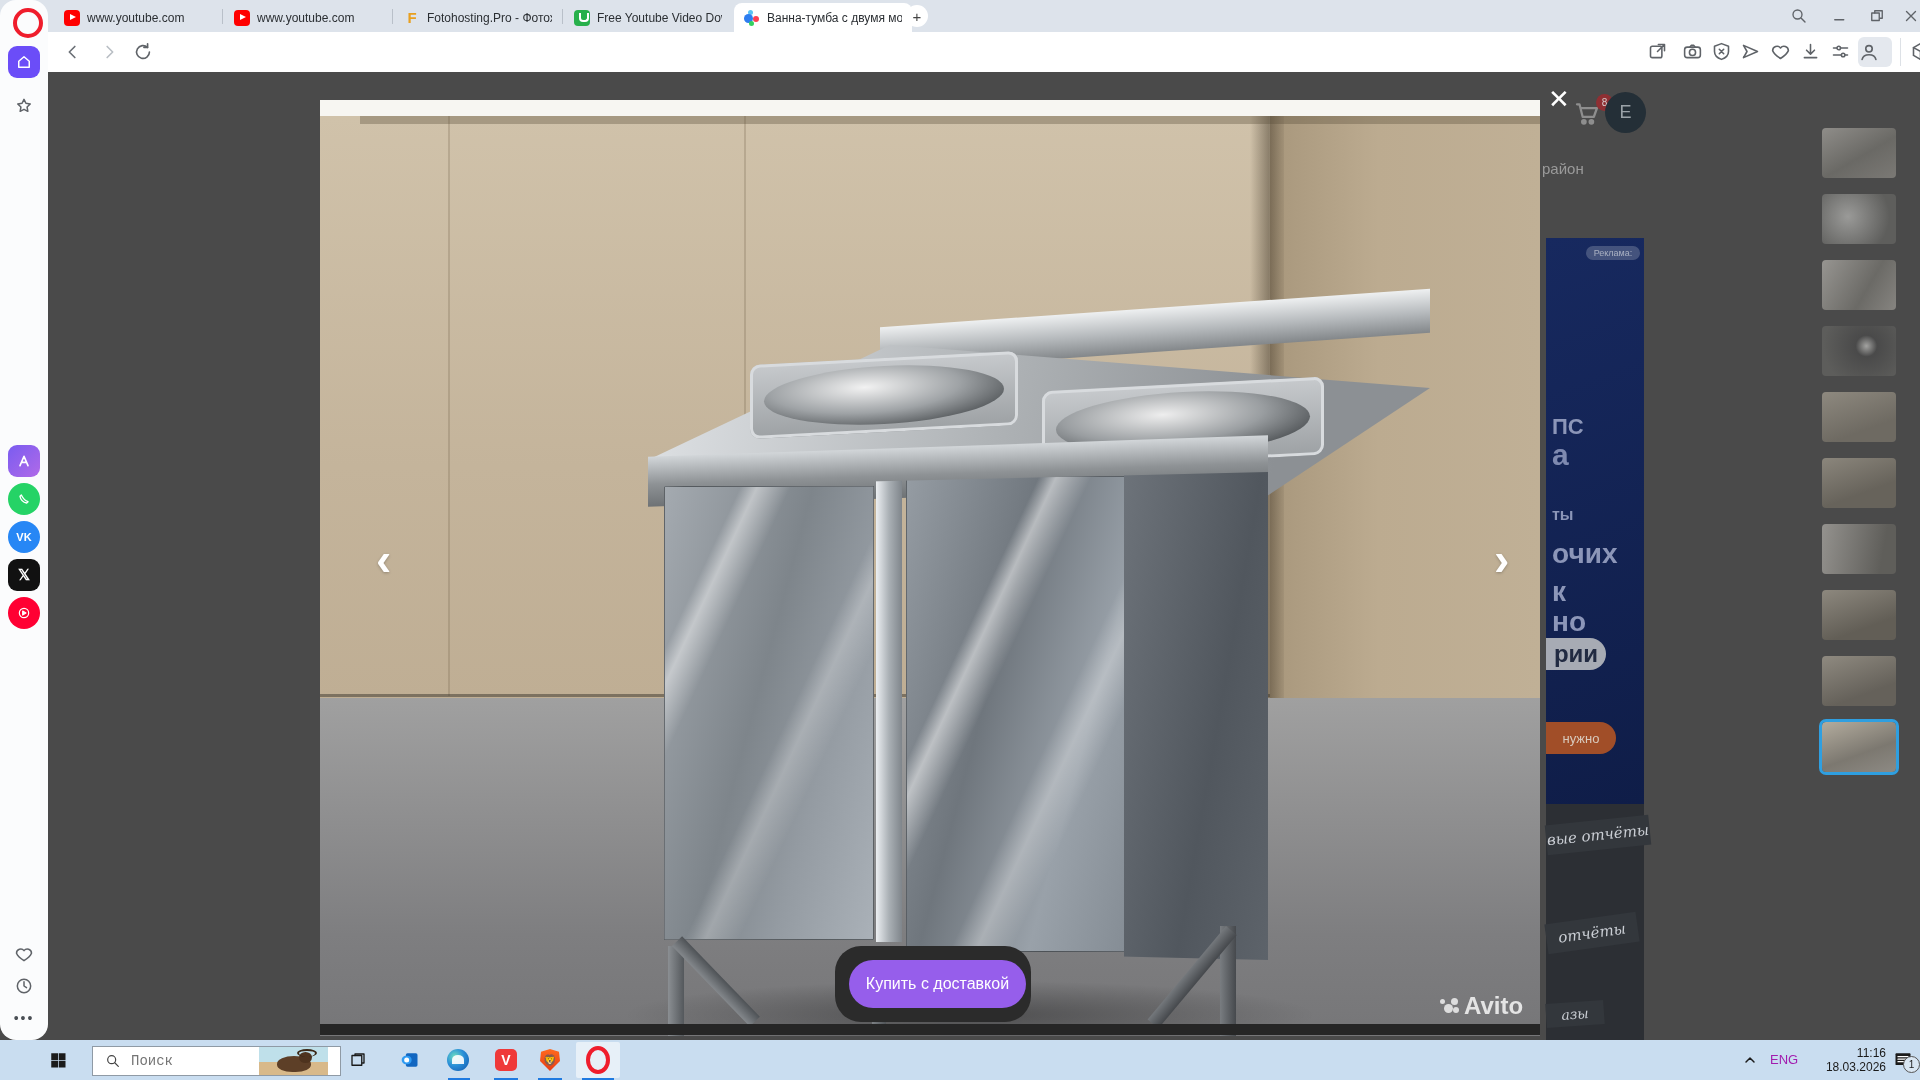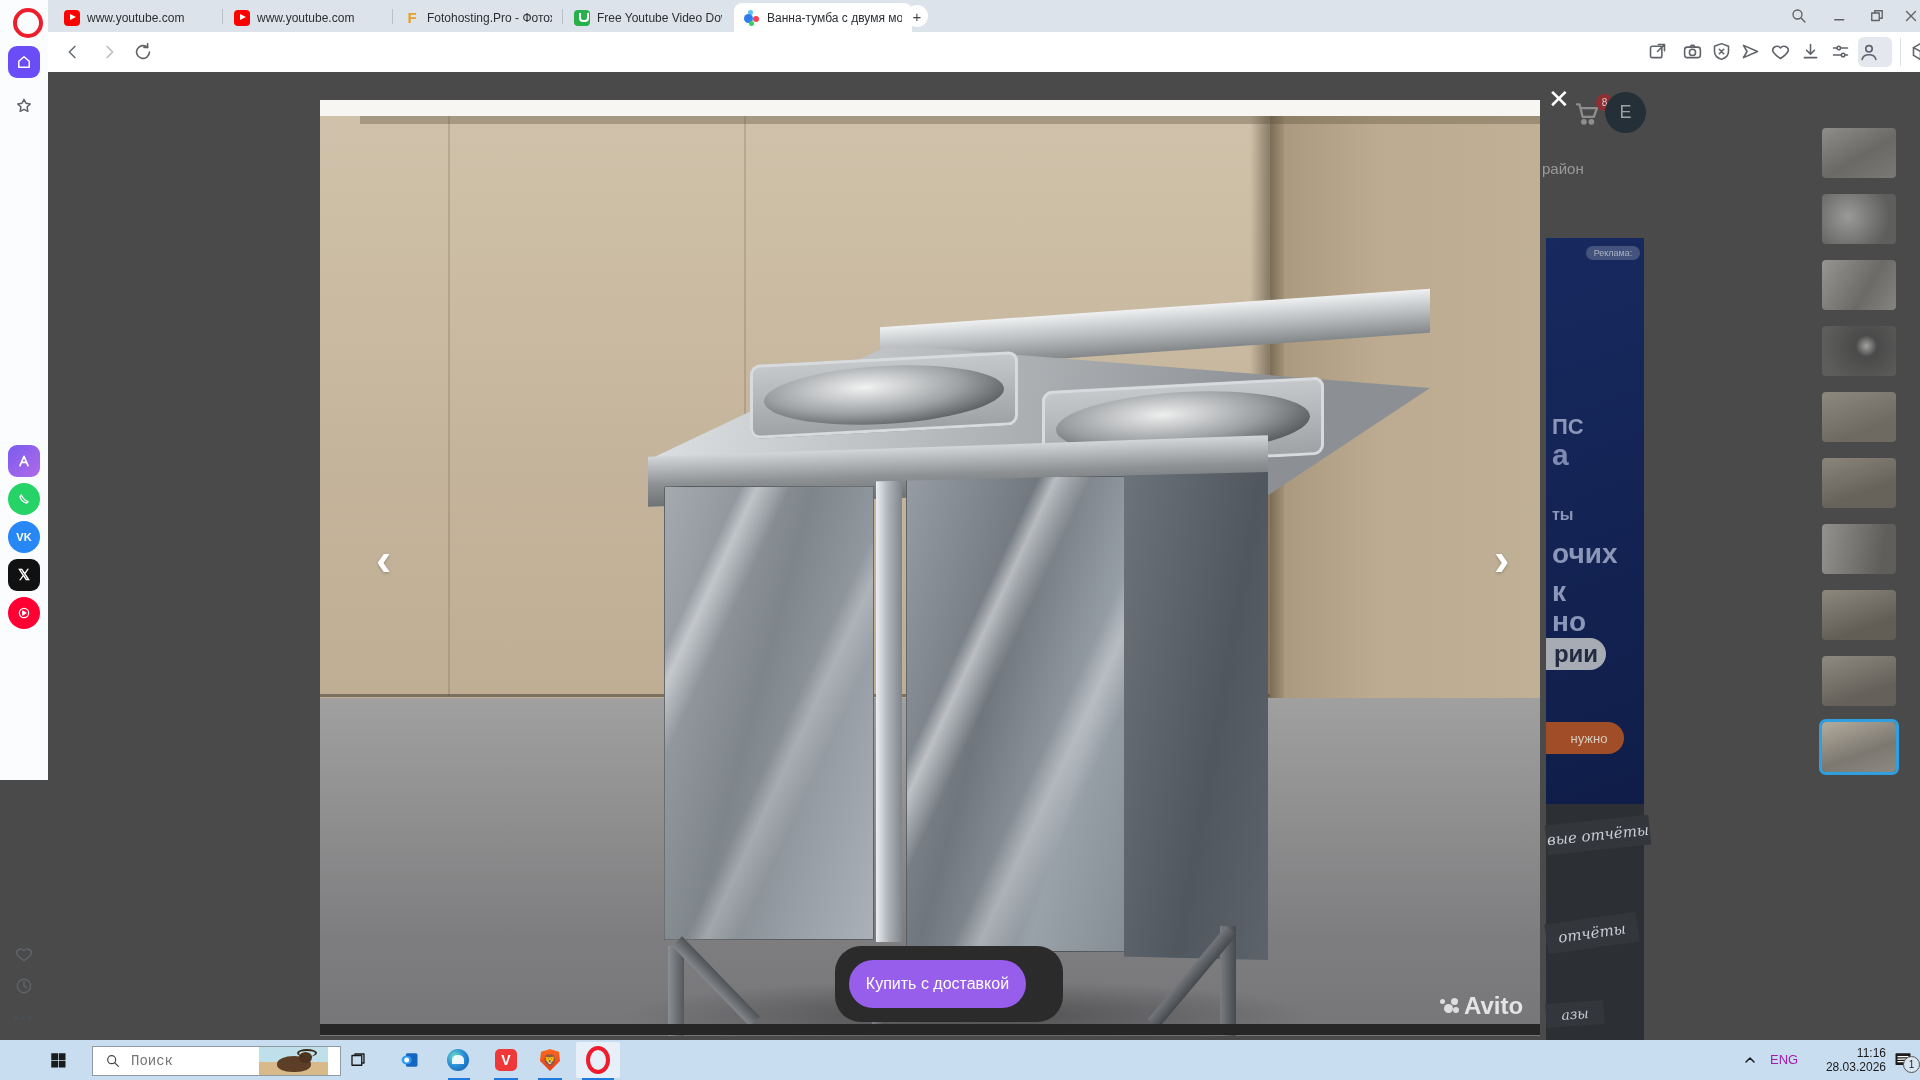--- a/index.html
+++ b/index.html
@@ -27,28 +27,28 @@
   .avito-dots i:nth-child(1){width:5px;height:5px;left:4px;top:0;background:#59c3f5;}
   .avito-dots i:nth-child(2){width:9px;height:9px;left:0;top:4px;background:#2d7df0;}
   .avito-dots i:nth-child(3){width:6px;height:6px;left:9px;top:6px;background:#ff4053;}
   .avito-dots i:nth-child(4){width:5px;height:5px;left:5px;top:11px;background:#33d160;}
   
   #addrbar{left:48px;top:32px;width:1872px;height:40px;background:#fff;border-bottom:1px solid #e2e6ea;}
   #urlfield{left:110px;top:6px;width:1480px;height:28px;border:1px solid #e0e3e7;border-radius:14px;
     display:flex;align-items:center;gap:8px;padding:0 10px;color:#24292e;font-size:13px;}
   .pillbtn{border-radius:6px;background:#e4e8ee;}
   
-  #sidebar{left:0;top:0;width:48px;height:780px;background:#fbfcfd;}
+  #sidebar{left:0;top:0;width:48px;height:1040px;background:#fbfcfd;border-radius:16px;}
   .sb{left:8px;width:32px;height:32px;border-radius:9px;display:flex;align-items:center;justify-content:center;}
   .badgeapp{border-radius:9px;display:flex;align-items:center;justify-content:center;color:#fff;font-weight:bold;}
   
   #content{left:48px;top:72px;width:1872px;height:968px;background:#4a4a4a;}
   #photo{left:272px;top:16px;width:1220px;height:936px;overflow:hidden;background:#c6b69f;margin-top:12px;}
   .chev{color:#fff;font-size:46px;line-height:1;text-shadow:0 1px 3px rgba(0,0,0,.25);font-weight:bold;}
-  #buywrap{left:787px;top:874px;width:228px;height:76px;border-radius:26px;background:#2b2b2b;}
+  #buywrap{left:787px;top:874px;width:196px;height:76px;border-radius:26px;background:#2b2b2b;}
   #buybtn{left:14px;top:14px;width:177px;height:48px;border-radius:24px;background:#965eeb;color:#fff;
     font-size:16px;display:flex;align-items:center;justify-content:center;border:none;}
   .wm{color:rgba(255,255,255,.8);font-weight:bold;font-size:24px;}
   .wmdot{border-radius:50%;background:rgba(255,255,255,.75);}
   
   .dim-txt{color:#9a9a9a;}
   #adbanner{left:1498px;top:166px;width:98px;height:566px;background:linear-gradient(160deg,#17295f,#0f1d48);overflow:hidden;}
   .adfrag{color:#8c96b8;font-weight:bold;}
   .thumb{left:1774px;width:74px;height:50px;border-radius:4px;
     background:linear-gradient(150deg,#96948f,#6e6d6b 60%,#7e7c78);}
@@ -264,21 +264,21 @@
            color:#aab1c2;font-size:9px;display:flex;align-items:center;justify-content:center;">Реклама:</div>
       <div class="abs adfrag" style="left:6px;top:176px;font-size:22px;">ПС</div>
       <div class="abs adfrag" style="left:6px;top:200px;font-size:30px;color:#7f8ab0;">а</div>
       <div class="abs adfrag" style="left:6px;top:268px;font-size:16px;">ты</div>
       <div class="abs adfrag" style="left:6px;top:300px;font-size:28px;">очих</div>
       <div class="abs adfrag" style="left:6px;top:338px;font-size:28px;">к</div>
       <div class="abs adfrag" style="left:6px;top:368px;font-size:28px;">но</div>
       <div class="abs" style="left:0;top:400px;width:60px;height:32px;border-radius:0 16px 16px 0;background:#a7abb4;
            color:#222b42;font-size:24px;font-weight:bold;display:flex;align-items:center;justify-content:center;">рии</div>
       <div class="abs" style="left:0;top:484px;width:70px;height:32px;border-radius:0 16px 16px 0;background:#a14e28;
-           color:#d8cabd;font-size:13px;display:flex;align-items:center;justify-content:center;padding-left:8px;">нужно</div>
+           color:#d8cabd;font-size:13px;display:flex;align-items:center;justify-content:center;">нужно</div>
     </div>
 
     <div class="abs" style="left:1498px;top:732px;width:98px;height:236px;background:#2c2f34;"></div>
     <div class="abs note" style="left:1498px;top:748px;width:104px;height:30px;transform:rotate(-6deg);font-size:15px;">вые отчёты</div>
     <div class="abs note" style="left:1498px;top:846px;width:92px;height:30px;transform:rotate(-8deg);font-size:15px;">отчёты</div>
     <div class="abs note" style="left:1498px;top:930px;width:58px;height:24px;transform:rotate(-4deg);font-size:14px;">азы</div>
 
 
     <div class="abs thumb" style="top:56px;background:linear-gradient(150deg,#8f8d89,#6a6965 55%,#7b7975);"></div>
     <div class="abs thumb" style="top:122px;background:radial-gradient(circle at 35% 45%,#9a9a98,#5e5e5c 75%);"></div>
@@ -432,21 +432,21 @@
     <div class="abs runline" style="left:582px;width:32px;"></div>
 
     <div class="abs ico" style="left:1742px;top:12px;">
       <svg width="16" height="16" viewBox="0 0 24 24" style="stroke:#1b1b1b;stroke-width:2.2;">
           <path d="M6 15l6-6 6 6"></path>
         </svg>
     </div>
     <div class="abs traytxt" style="left:1770px;top:12px;">ENG</div>
     <div class="abs clock" style="left:1808px;top:6px;width:78px;">
       <div>11:16</div>
-      <div>28.03.2026</div>
+      <div>18.03.2026</div>
     </div>
     <div class="abs" style="left:1893px;top:10px;">
       <svg width="20" height="20" viewBox="0 0 24 24" style="stroke:none;">
           <rect x="3" y="4" width="18" height="14" rx="1" fill="#1b1b1b"></rect>
           <path d="M6 8h12M6 11h12M6 14h7" style="stroke:#fff;stroke-width:1.6;"></path>
         </svg>
       <span class="abs" style="left:10px;top:6px;width:15px;height:15px;border-radius:50%;border:1px solid #555;background:#d9e6f2;
             color:#222;font-size:10px;display:flex;align-items:center;justify-content:center;">1</span>
     </div>
   </div>

